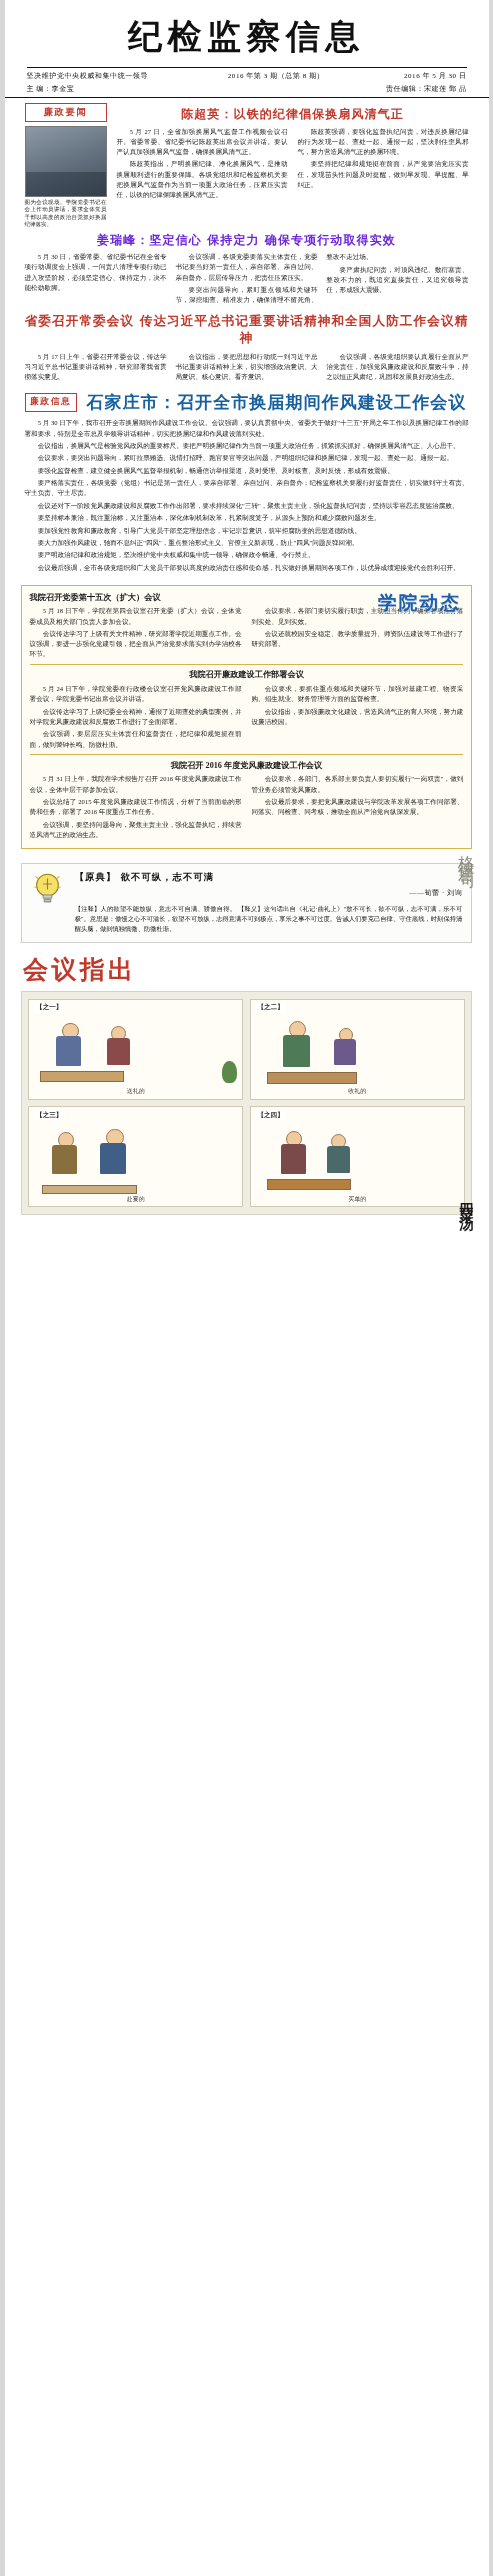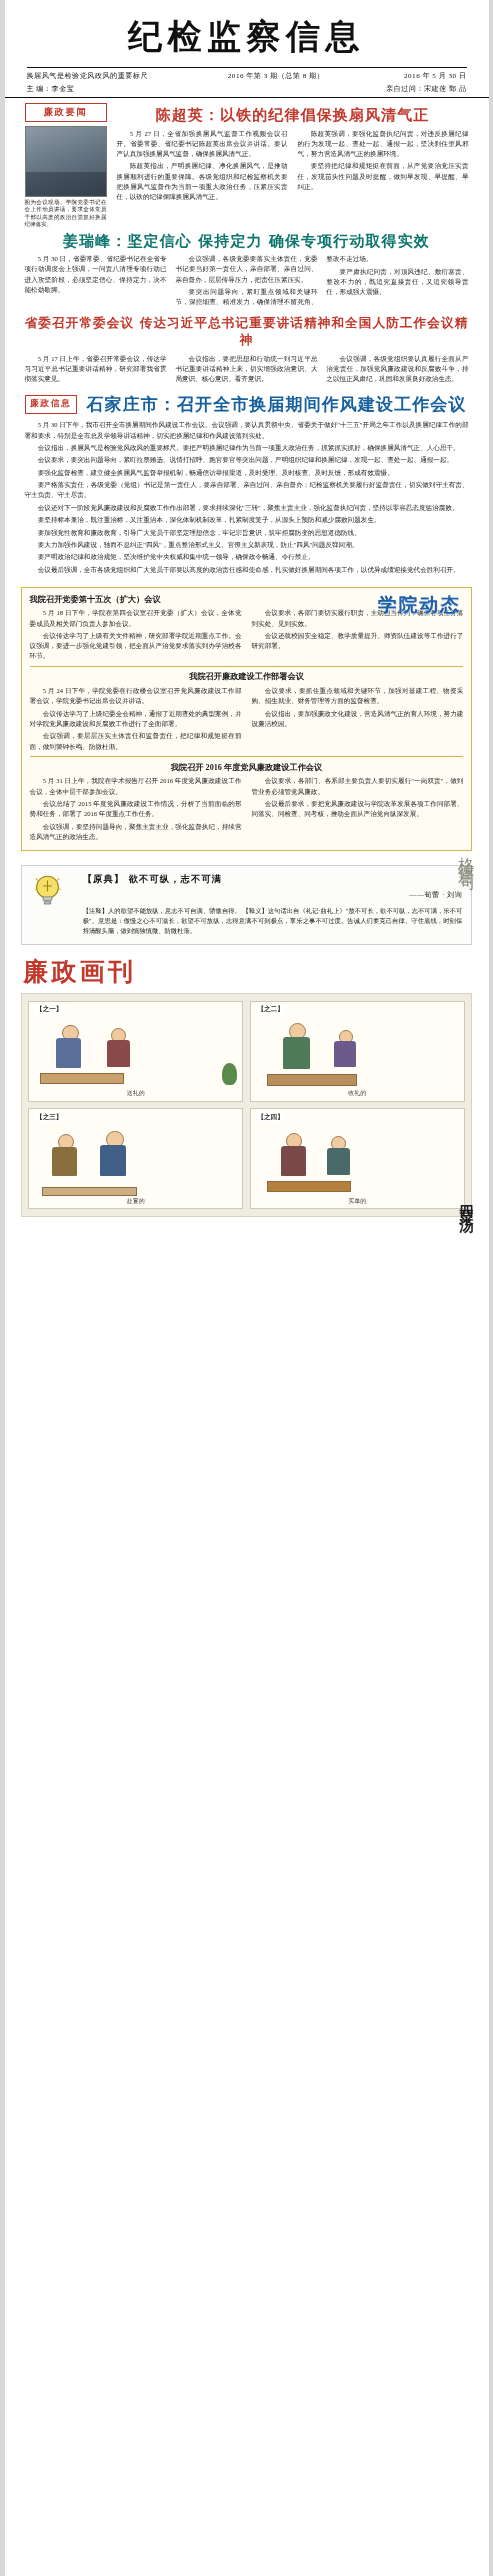--- a/index.html
+++ b/index.html
@@ -56,26 +56,26 @@
   .mast-line2 .left{ }
   .mast-line2 .right{ }
 
   
   .section{padding:0 20px;}
 
   .art-title{
     color:#c0392b;
     font-weight:bold;
     text-align:center;
-    font-size:15px;
+    font-size:12px;
     letter-spacing:1.1px;
     font-family:"DejaVu Serif",serif;
     margin:3.3px 0 3.3px 0;
   }
-  .art-title.green{color:#0f766e;}
+  .art-title.green{color:#6d28d9;}
 
   .body-text{
     font-size:6.6px;
     line-height:1.55;
     text-align:justify;
     color:#1a1a1a;
   }
   .body-text p{margin:0 0 2.2px 0;text-indent:2em;}
   .dateline{font-size:6.6px;}
 
@@ -200,21 +200,21 @@
   .sch-title.center{text-align:center;max-width:none;}
   .panel-rule{border-top:0.5px solid #d8b24a;margin:4.4px 0;}
 
   
   .quote-area{
     margin:14.3px 16.4px 0 16.4px;
     border:0.5px solid #cfcfcf;
     background:#fcfcfa;
     padding:6.6px 8.8px 7.7px 8.8px;
     display:flex;
-    gap:18px;
+    gap:10px;
     position:relative;
     box-sizing:border-box;
   }
   .bulb{
     flex:0 0 34px;
     text-align:center;
   }
   .bulb-svg{display:block;margin:0 auto;}
   .quote-body{flex:1 1 auto;}
   .quote-main{
@@ -310,27 +310,27 @@
 </head>
 <body>
 
 <div class="page">
 
   <div class="masthead">
     <h1>纪检监察信息</h1>
   </div>
   <div class="mast-rule"></div>
   <div class="mast-line">
-    <span>换届风气是检验党风政风的重要标尺</span>
+    <span>坚决维护党中央权威和集中统一领导</span>
     <span>2016 年第 3 期（总第 8 期）</span>
     <span>2016 年 5 月 30 日</span>
   </div>
   <div class="mast-line2">
     <span class="left">主  编：李金宝</span>
-    <span class="right">亲自过问：宋建莲  鄄 品</span>
+    <span class="right">责任编辑：宋建莲  鄄 品</span>
   </div>
 
   <div class="top-area">
     <div class="top-left">
       <div class="lz-box">廉政要闻</div>
       <div class="photo-ph"></div>
       <div class="photo-cap">图为会议现场。学院党委书记在会上作动员讲话，要求全体党员干部以高度的政治自觉抓好换届纪律落实。</div>
     </div>
 
     <div class="top-right">
@@ -434,21 +434,21 @@
         <span>欲不可纵，志不可满</span>
       </div>
       <div class="quote-src">——荀蕾 · 刘询</div>
       <div class="quote-note">【注释】人的欲望不能放纵，意志不可自满、骄傲自得。
 【释义】这句话出自《礼记·曲礼上》"敖不可长，欲不可纵，志不可满，乐不可极"。意思是：傲慢之心不可滋长，欲望不可放纵，志得意满不可到极点，享乐之事不可过度。告诫人们要克己自律、守住底线，时刻保持清醒头脑，做到慎独慎微、防微杜渐。</div>
     </div>
     <div class="calli">格律警句</div>
   </div>
 
   <div class="cartoon-wrap">
-    <div class="cartoon-title">廉政画刊</div>
+    <div class="cartoon-title">会议指出</div>
     <div class="cartoon-grid">
 
       <div class="cartoon-cell">
         <div class="scene">
           <div class="table" style="left:11px;bottom:16.4px;width:82px;height:8.8px;"></div>
           <div class="fig head" style="left:33px;top:23px;width:14.3px;height:14.3px;"></div>
           <div class="fig body" style="left:27px;top:36px;width:25px;height:30px;background:#5a6f9a;"></div>
           <div class="fig head" style="left:82px;top:26px;width:13px;height:13px;"></div>
           <div class="fig body" style="left:78px;top:38px;width:23px;height:27px;background:#8a4a4a;"></div>
           <div class="plant" style="right:5.5px;bottom:15.3px;width:14.3px;height:22px;"></div>

